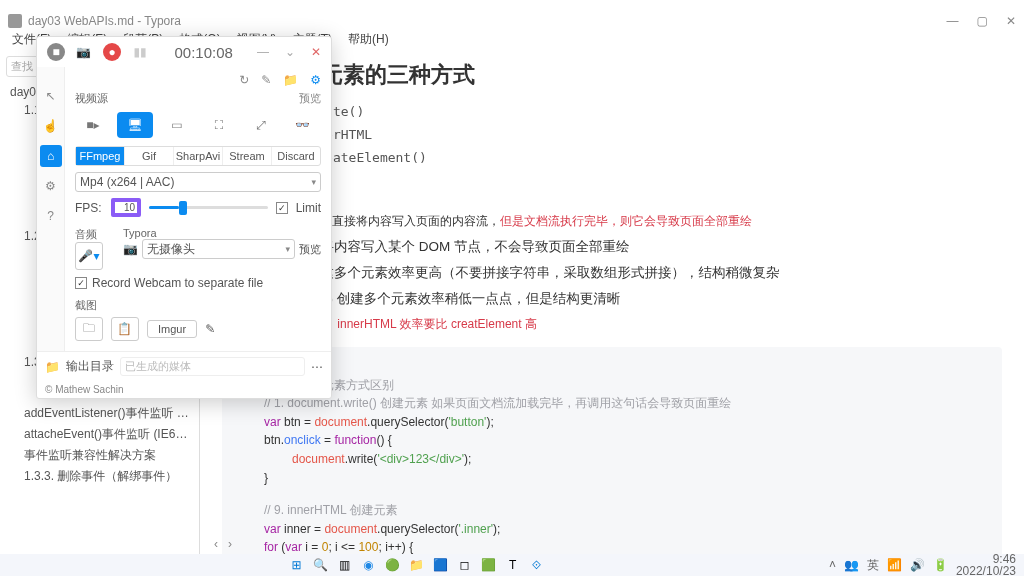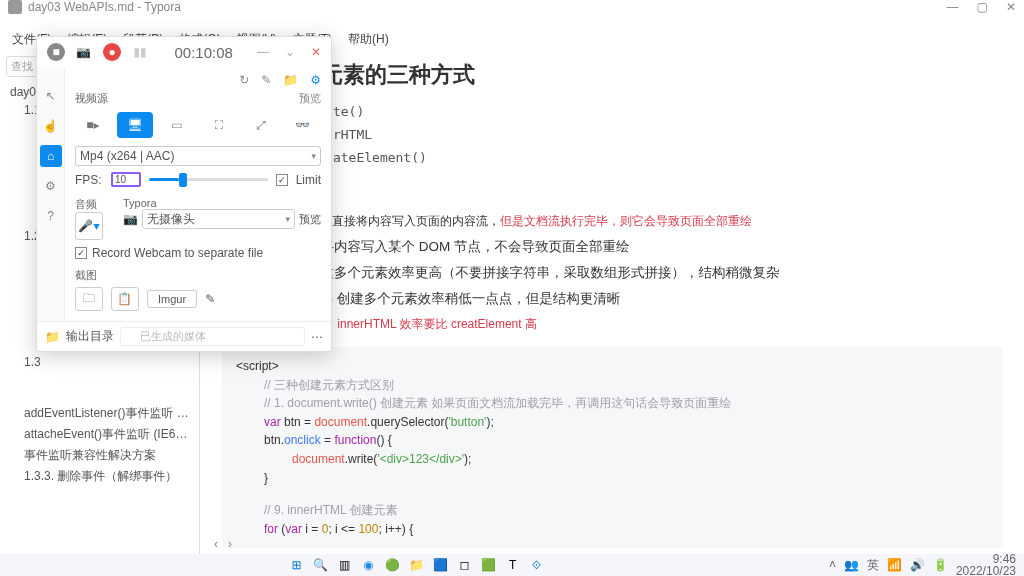--- a/index.html
+++ b/index.html
@@ -1,17 +1,17 @@
 <!DOCTYPE html>
 <html><head>
 <meta charset="utf-8">
 <style>
 *{margin:0;padding:0;box-sizing:border-box;font-family:"Segoe UI","Microsoft YaHei",sans-serif;font-size:12px}
 body{width:1024px;height:576px;background:#fff;overflow:hidden;position:relative}
-.titlebar{height:28px;display:flex;align-items:flex-start;padding:0 8px;color:#888}
+.titlebar{height:28px;display:flex;align-items:flex-end;padding:0 8px;color:#888}
 .titlebar .t-icon{width:14px;height:14px;margin-right:6px;background:#999;border-radius:2px}
 .titlebar .win-btns{margin-left:auto;display:flex;gap:18px;color:#888;font-size:13px}
 .menubar{height:22px;display:flex;align-items:center;gap:4px;padding:0 6px;color:#444}
 .menubar span{padding:2px 6px}
 .content{display:flex;height:calc(100% - 72px)}
 .sidebar{width:200px;border-right:1px solid #ddd;padding:4px 0;color:#555;font-size:12.5px}
 .sidebar .search{margin:2px 6px 6px;padding:2px 4px;border:1px solid #ddd;border-radius:3px;color:#aaa;font-size:11px}
 .sidebar .item{padding:2px 10px;cursor:default;white-space:nowrap;overflow:hidden;text-overflow:ellipsis}
 .sidebar .sub{padding-left:24px}
 .main{flex:1;padding:8px 22px 0;color:#333;overflow:hidden}
@@ -51,35 +51,35 @@
 .rec-modes .mode.active{background:#0b8bf0;color:#fff}
 .vc-lbl{font-size:11px;color:#666;margin-top:4px}
 .encoders{display:flex;border:1px solid #ddd;border-radius:3px;margin:4px 0 6px}
 .encoders .enc{flex:1;text-align:center;padding:3px 0;font-size:11px;border-right:1px solid #eee}
 .encoders .enc:last-child{border-right:none}
 .encoders .enc.active{background:#0b8bf0;color:#fff}
 .sel{border:1px solid #ccc;border-radius:3px;padding:2px 4px;height:20px;font-size:11px;width:100%;display:flex;align-items:center}
 .sel .car{margin-left:auto;color:#888;font-size:9px}
 .slider-row{display:flex;align-items:center;gap:8px;margin:6px 0;font-size:11px}
 .slider-row .slname{width:28px}
-.slider-row .slval{width:30px;border:2px solid #8b5cf6;border-radius:2px;text-align:left;font-size:10px;padding:0 2px}
+.slider-row .slval{width:30px;border:4px solid #8b5cf6;border-radius:2px;text-align:right;font-size:10px;padding:0 2px}
 .slider-row .track{flex:1;height:3px;background:#ddd;position:relative;border-radius:2px}
 .slider-row .fill{position:absolute;left:0;top:0;height:100%;background:#0b8bf0;border-radius:2px}
 .slider-row .thumb{position:absolute;top:-5px;width:8px;height:14px;background:#0b8bf0;border-radius:2px}
 .wc-row{display:flex;gap:6px;align-items:flex-start;margin-top:6px}
 .wc-col{flex:1}
 .mic-btn{width:28px;height:28px;border:1px solid #ccc;border-radius:3px;display:flex;align-items:center;justify-content:center;color:#0b8bf0}
 .wc-sel{display:flex;align-items:center;gap:4px}
 .chk-row{display:flex;align-items:center;gap:5px;margin:6px 0 8px;font-size:11px}
 .chk{width:12px;height:12px;border:1px solid #888;display:flex;align-items:center;justify-content:center;font-size:9px;color:#333}
 .sc-row{display:flex;align-items:center;gap:8px;margin-top:4px}
 .sc-btn{width:28px;height:24px;border:1px solid #ccc;border-radius:3px;display:flex;align-items:center;justify-content:center;color:#666}
 .imgur{border:1px solid #ccc;border-radius:3px;padding:2px 10px;font-size:11px}
 .rec-foot{border-top:1px solid #eee;padding:5px 8px;display:flex;align-items:center;gap:6px}
-.rec-foot .out{flex:1;color:#bbb;font-size:11px;border:1px solid #eee;padding:1px 19px;border-radius:3px}
+.rec-foot .out{flex:1;color:#bbb;font-size:11px;border:1px solid #eee;padding:1px 4px;border-radius:3px}
 .rec-copy{font-size:10px;color:#888;padding:3px 8px}
 
 .taskbar{position:absolute;left:0;right:0;bottom:0;height:22px;background:#f4f6fb;display:flex;align-items:center;padding:0 8px;gap:4px}
 .taskbar .center{margin:0 auto;display:flex;gap:6px}
 .t-ic{width:18px;height:18px;border-radius:3px;display:flex;align-items:center;justify-content:center;font-size:12px}
 .taskbar .tray{display:flex;align-items:center;gap:8px;color:#666;font-size:10px}
 </style>
 </head>
 <body>
 
@@ -139,20 +139,21 @@
     <div class="codeblock">
       <div><span>&lt;script&gt;</span></div>
       <div style="padding-left:28px"><span class="cmt">// 三种创建元素方式区别</span></div>
       <div style="padding-left:28px"><span class="cmt">// 1. document.write() 创建元素   如果页面文档流加载完毕，再调用这句话会导致页面重绘</span></div>
       <div style="padding-left:28px"><span class="kw">var</span><span> btn = </span><span class="var">document</span><span>.querySelector(</span><span class="str">'button'</span><span>);</span></div>
       <div style="padding-left:28px"><span>btn.</span><span class="fn">onclick</span><span> = </span><span class="kw">function</span><span>() {</span></div>
       <div style="padding-left:56px"><span class="var">document</span><span>.write(</span><span class="str">'&lt;div&gt;123&lt;/div&gt;'</span><span>);</span></div>
       <div style="padding-left:28px"><span>}</span></div>
       <div style="height:14px"></div>
       <div style="padding-left:28px"><span class="cmt">// 9. innerHTML 创建元素</span></div>
+      <div style="padding-left:28px"><span class="kw">var</span><span> inner = </span><span class="var">document</span><span>.querySelector(</span><span class="str">'.inner'</span><span>);</span></div>
       <div style="padding-left:28px"><span class="kw">for</span><span> (</span><span class="kw">var</span><span> i = </span><span class="cmt2">0</span><span>; i &lt;= </span><span class="cmt2">100</span><span>; i++) {</span></div>
 
     </div>
 
   </div>
 </div>
 
 <div class="breadcrumb">
   <span>‹</span>
   <span>›</span>
@@ -190,20 +191,27 @@
           <span class="rec-prev">预览</span>
         </div>
       <div class="rec-modes">
         <div class="mode">■▸</div>
         <div class="mode active">🖥</div>
         <div class="mode">▭</div>
         <div class="mode">⛶</div>
         <div class="mode">⤢</div>
         <div class="mode">👓</div>
       </div>
+      <div class="encoders">
+        <div class="enc active">FFmpeg</div>
+        <div class="enc">Gif</div>
+        <div class="enc">SharpAvi</div>
+        <div class="enc">Stream</div>
+        <div class="enc">Discard</div>
+      </div>
       <div class="sel">
           <span>Mp4 (x264 | AAC)</span>
           <span class="car">▾</span>
         </div>
       <div class="slider-row">
         <span class="slname">FPS:</span>
         <span class="slval">10</span>
         <div class="track">
             <div class="fill" style="width:25%"></div>
             <div class="thumb" style="left:25%"></div>
@@ -240,20 +248,21 @@
         <span>✎</span>
       </div>
     </div>
   </div>
   <div class="rec-foot">
     <span>📁</span>
     <span>输出目录</span>
     <span class="out">已生成的媒体</span>
     <span>⋯</span>
   </div>
+  <div class="rec-copy">© Mathew Sachin</div>
 </div>
 
 <div class="taskbar">
   <div class="center">
     <span class="t-ic" style="color:#0078d4">⊞</span>
     <span class="t-ic">🔍</span>
     <span class="t-ic">▥</span>
     <span class="t-ic" style="color:#1e88e5">◉</span>
     <span class="t-ic">🟢</span>
     <span class="t-ic">📁</span>

